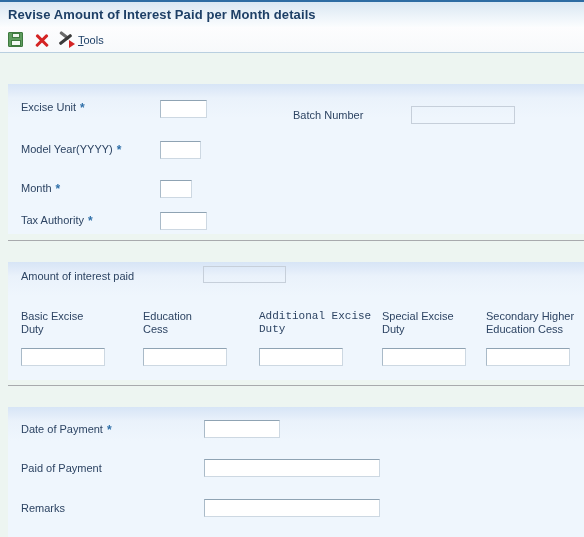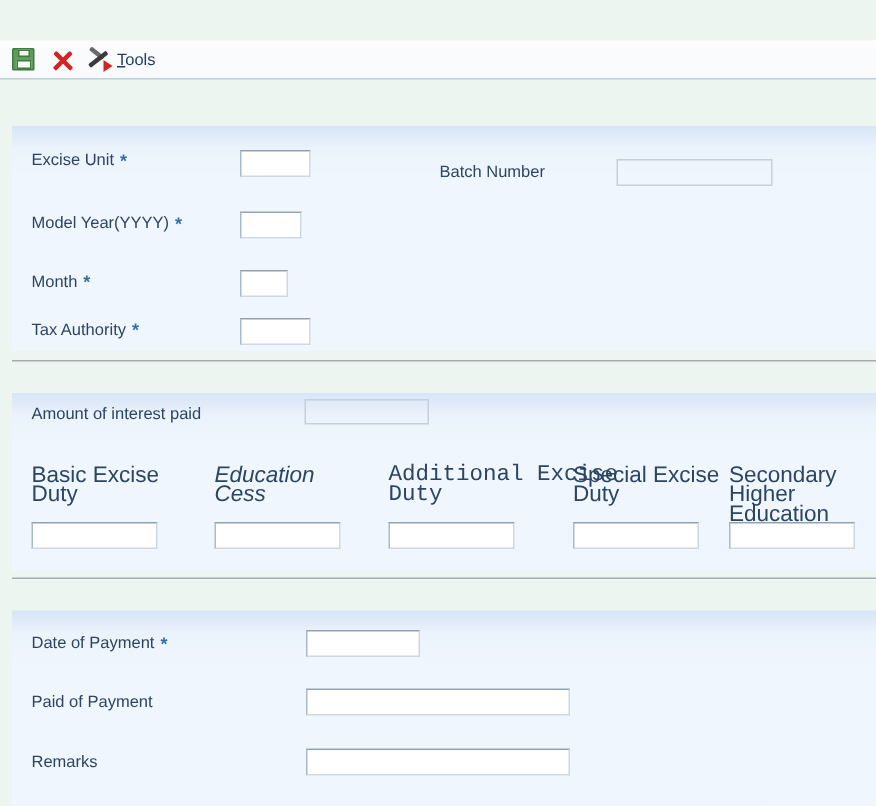--- a/index.html
+++ b/index.html
@@ -203,31 +203,34 @@
     color: #2d4463;
     padding: 0 2px;
     outline: none;
   }
   .inp.disabled {
     background: transparent;
     border: 1px solid #c6cfda;
   }
   .col-head {
     position: absolute;
-    font-size: 15px;
+    font-size: 11px;
     color: #2d4463;
     line-height: 13px;
     white-space: pre-line;
   }
 </style>
 </head>
 <body>
 
 <div class="app">
 
+  <div class="titlebar">
+    <div class="title-text">Revise Amount of Interest Paid per Month details</div>
+  </div>
 
   <div class="toolbar">
     <div class="tb-btn tb-save">
       <div class="icon-floppy"></div>
     </div>
     <div class="tb-btn tb-cancel">
       <div class="icon-x"></div>
     </div>
     <div class="tb-btn tb-tools-icon">
       <div class="icon-tools">
@@ -274,21 +277,21 @@
     <div class="panel-fade"></div>
   </div>
 
   <div class="field-label" style="left:21px; top:270px;">Amount of interest paid</div>
   <input class="inp disabled" type="text" readonly="" style="left: 203px; top: 266px; width: 83px; height: 17px;" value="">
 
   <div class="col-head" style="left:21px; top:310px;">Basic Excise
 Duty</div>
   <input class="inp" type="text" style="left: 21px; top: 348px; width: 84px; height: 18px;" value="">
 
-  <div class="col-head" style="left:143px; top:310px;font-style:italic;">Education
+  <div class="col-head" style="left:143px; top:310px;">Education
 Cess</div>
   <input class="inp" type="text" style="left: 143px; top: 348px; width: 84px; height: 18px;" value="">
 
   <div class="col-head" style="left:259px; top:310px;font-family:Liberation Mono, monospace;">Additional Excise
 Duty</div>
   <input class="inp" type="text" style="left: 259px; top: 348px; width: 84px; height: 18px;" value="">
 
   <div class="col-head" style="left:382px; top:310px;">Special Excise
 Duty</div>
   <input class="inp" type="text" style="left: 382px; top: 348px; width: 84px; height: 18px;" value="">

